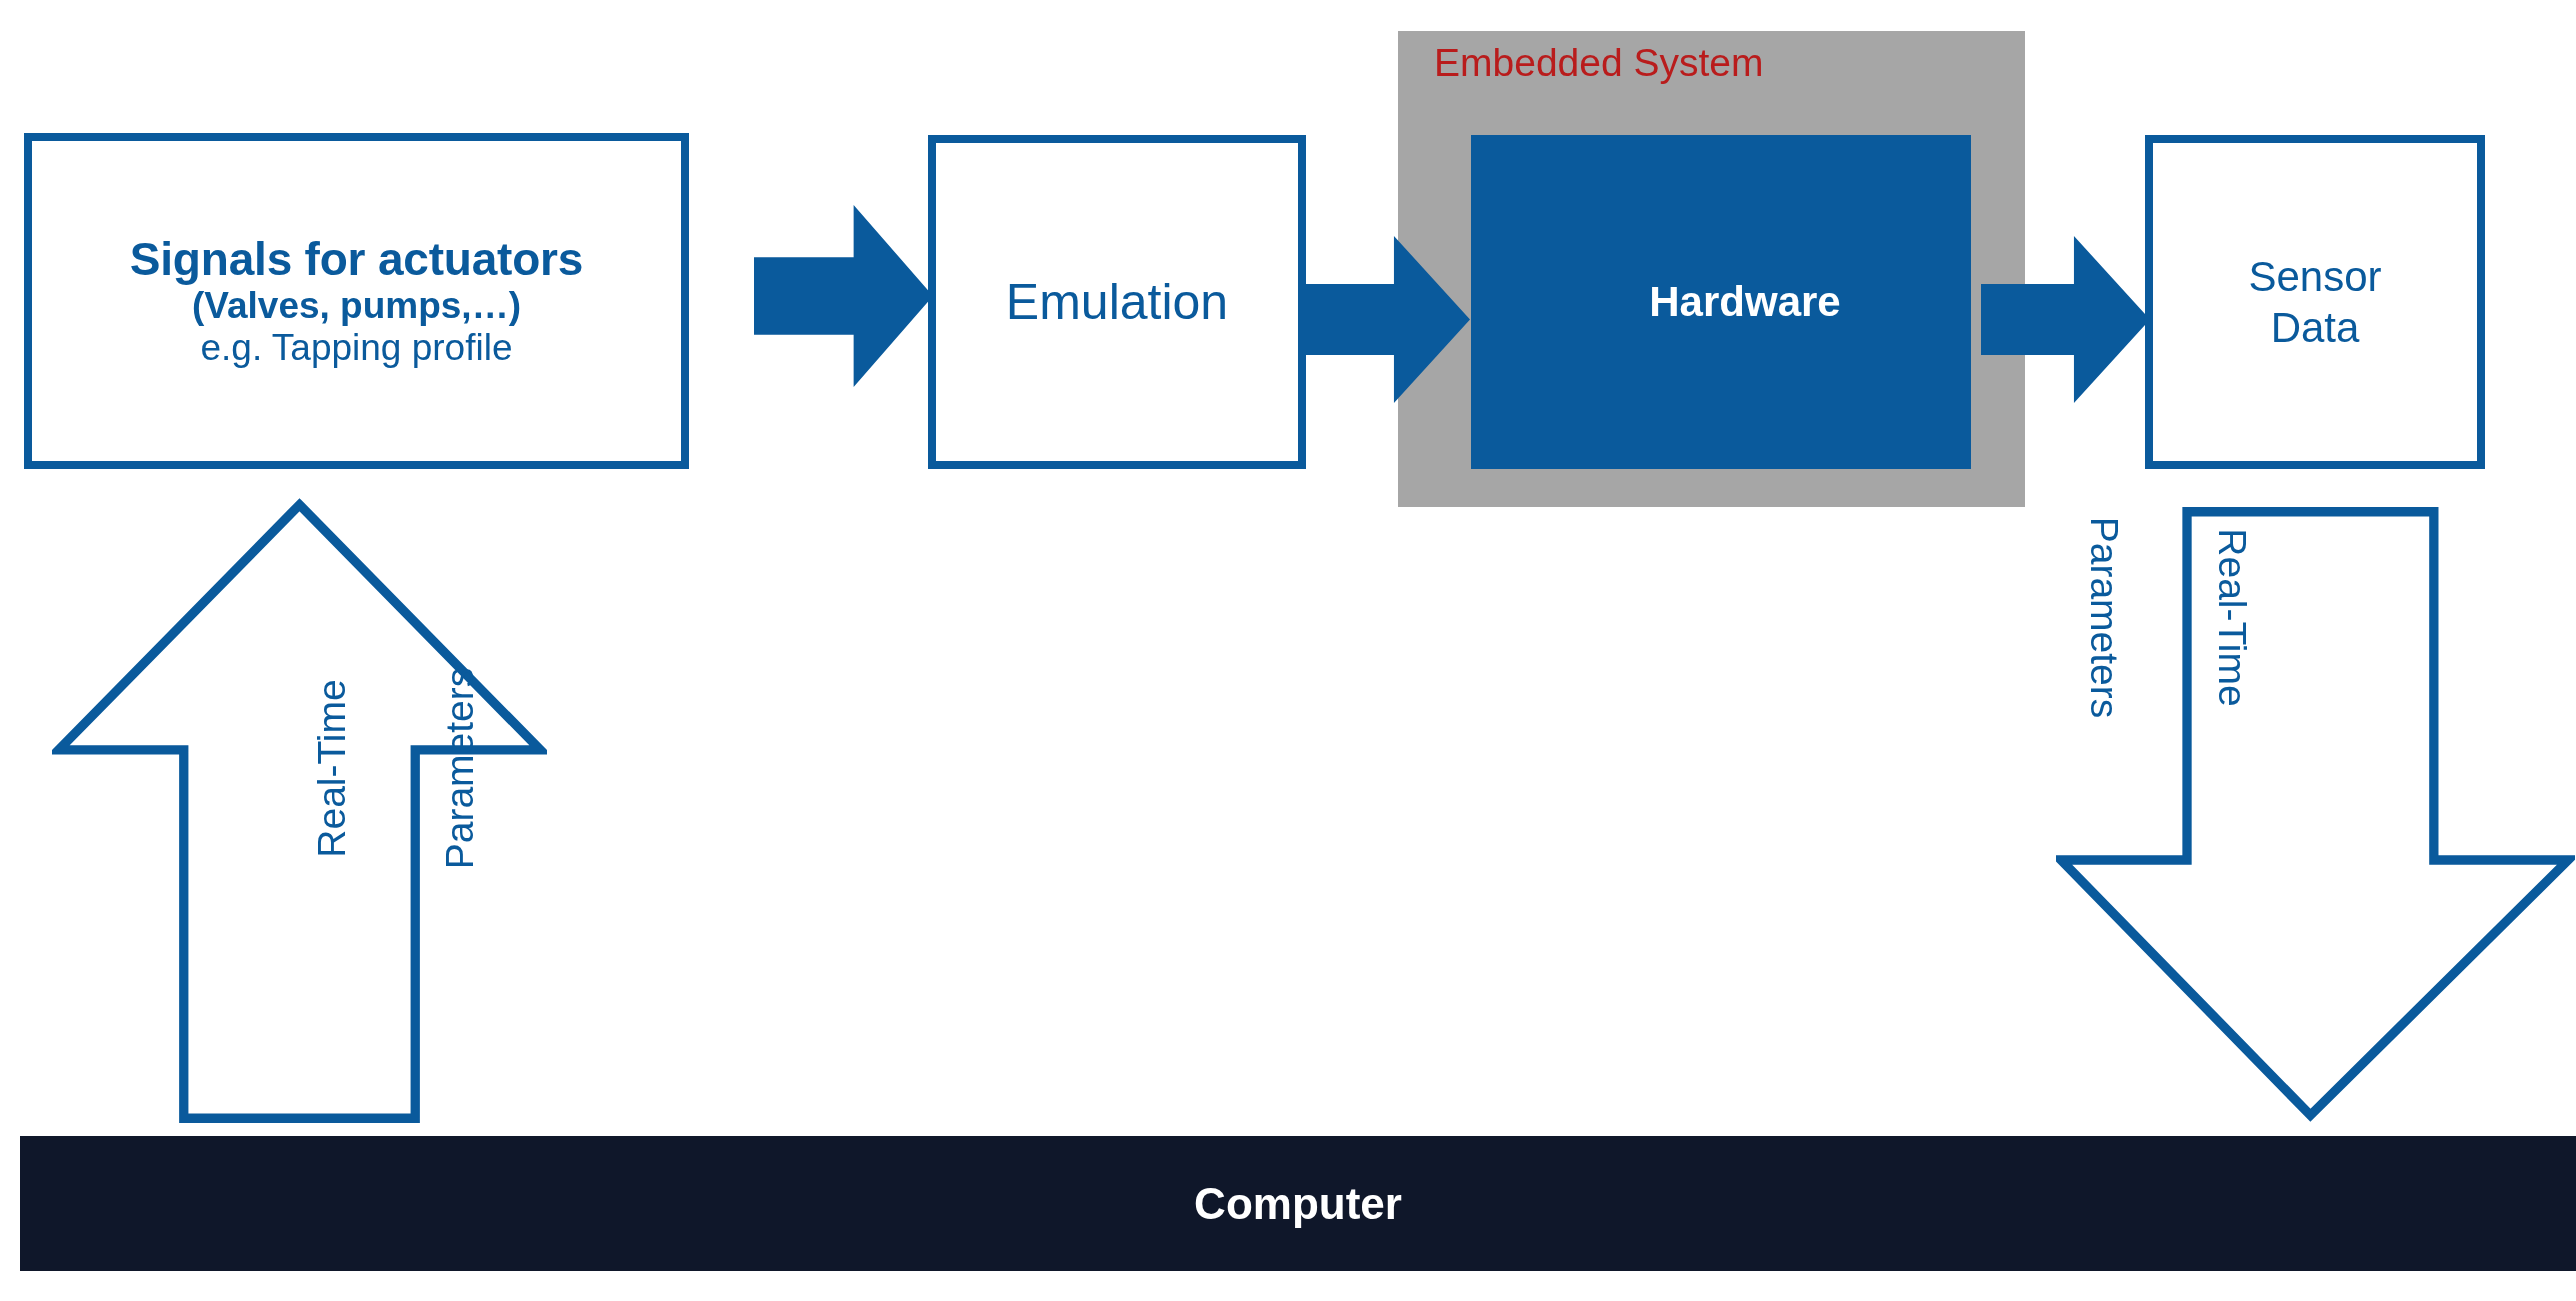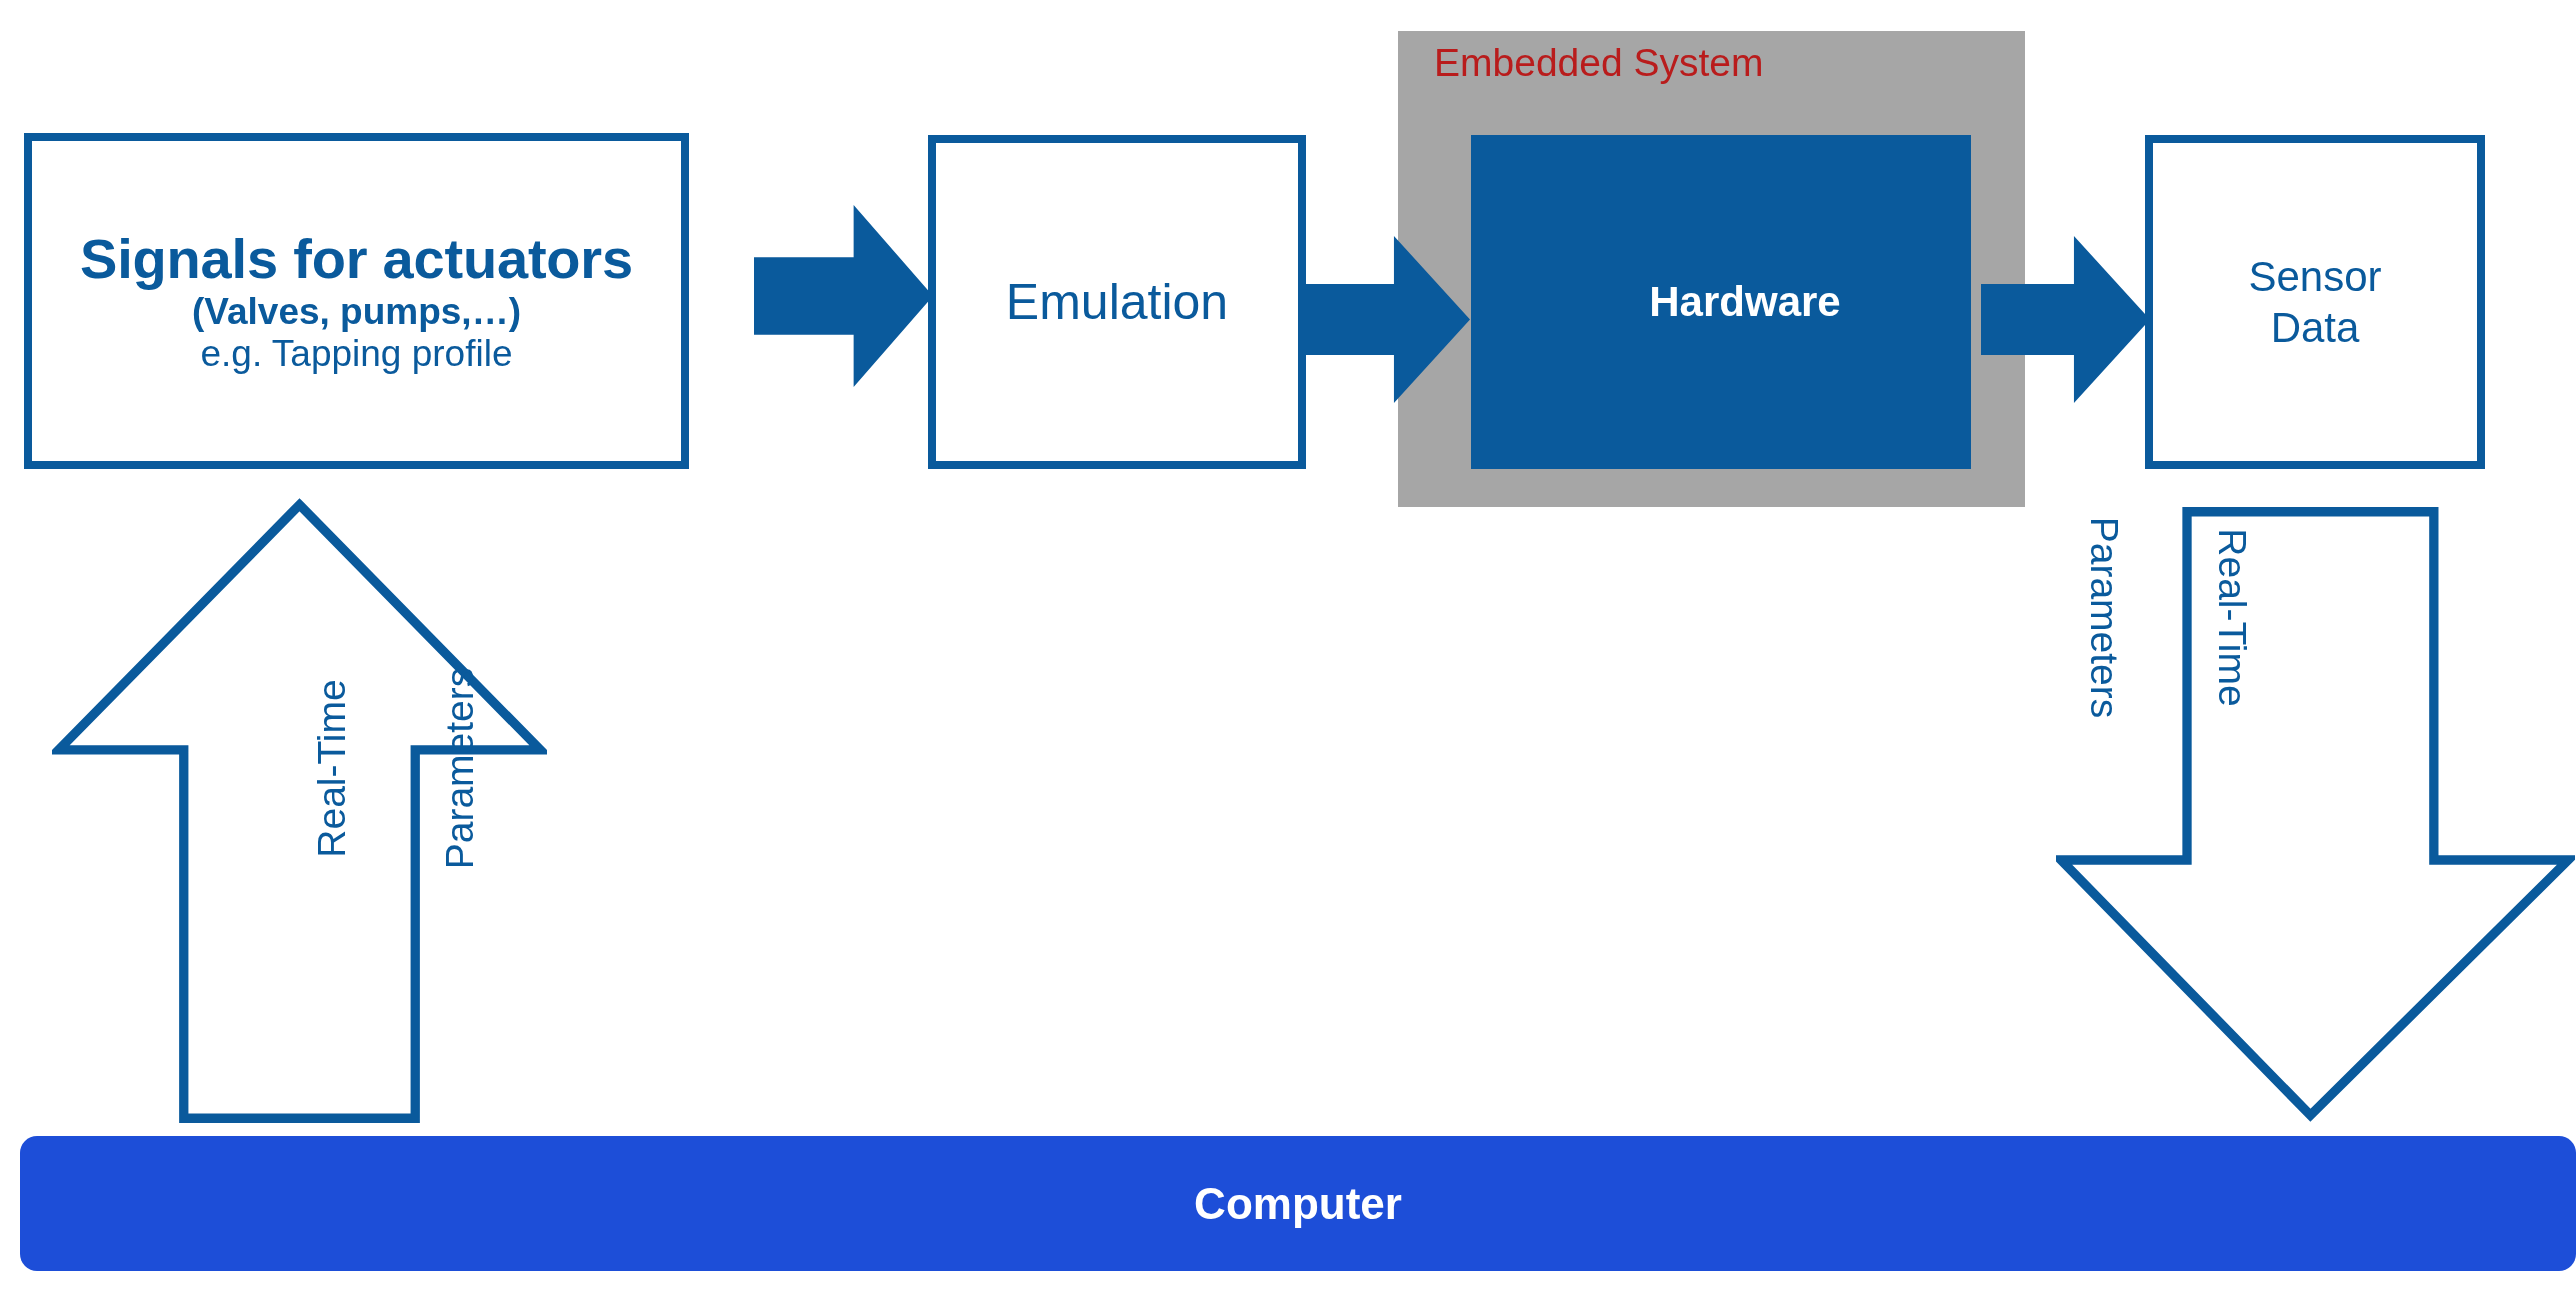--- a/index.html
+++ b/index.html
@@ -30,21 +30,21 @@
     display: flex;
     align-items: center;
     justify-content: center;
     text-align: center;
     color: #0A5A9C;
   }
 
   
   .box-text { line-height: 1.14; }
 
-  .signals-line1 { font-weight: bold; font-size: 56px; letter-spacing: -0.2px; }
+  .signals-line1 { font-weight: bold; font-size: 46px; letter-spacing: -0.2px; }
   .signals-line2 { font-weight: bold; font-size: 37px; text-align: center; }
   .signals-line3 { font-weight: normal; font-size: 37px; }
 
   .emulation-text { font-size: 50px; font-weight: normal; }
   .sensor-text    { font-size: 42px; font-weight: normal; line-height: 1.22; }
 
   
   .gray-box {
     background: #A6A6A6;
   }
@@ -63,28 +63,27 @@
     align-items: center;
     justify-content: center;
     color: #ffffff;
     font-size: 42px;
     font-weight: bold;
     padding-left: 48px;
   }
 
   
   .computer-bar {
-    background: #1d4ed8;
+    background: #0f172a;
     display: flex;
     align-items: center;
     justify-content: center;
     color: #ffffff;
     font-size: 44px;
     font-weight: bold;
-    border-radius: 17px;
   }
 
   
   .fill-arrow svg { display: block; width: 100%; height: 100%; }
 
   
   .outline-arrow { position: absolute; }
   .outline-arrow svg { display: block; width: 100%; height: 100%; }
   .rot-label {
     position: absolute;

